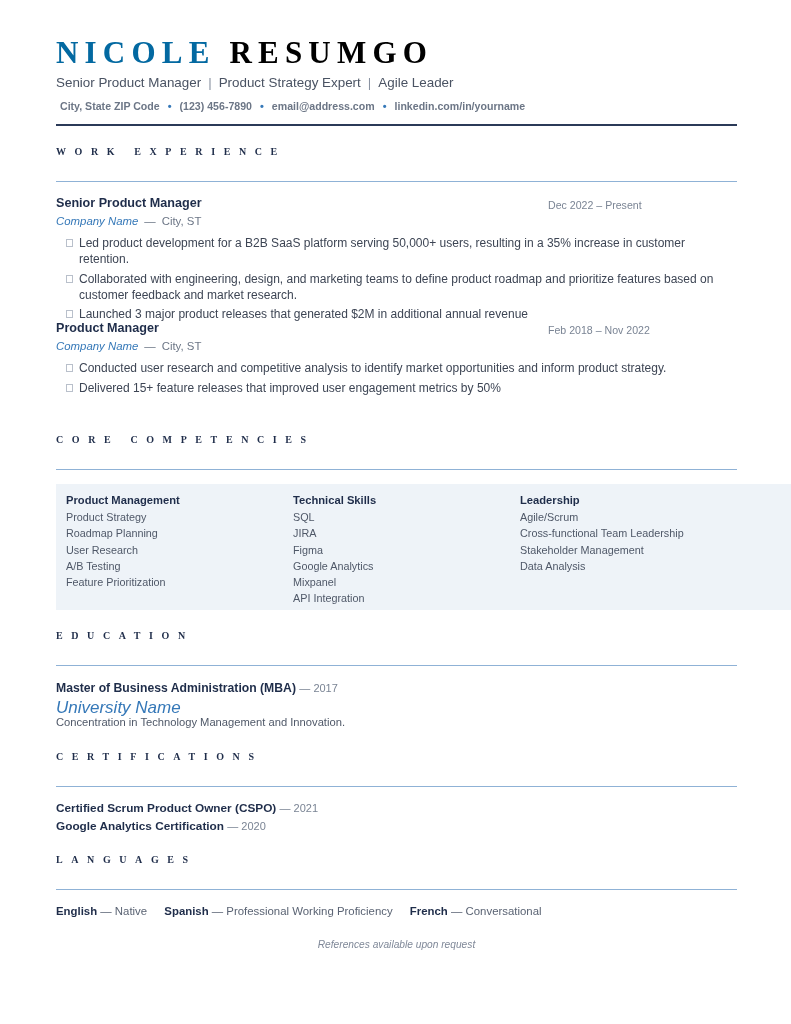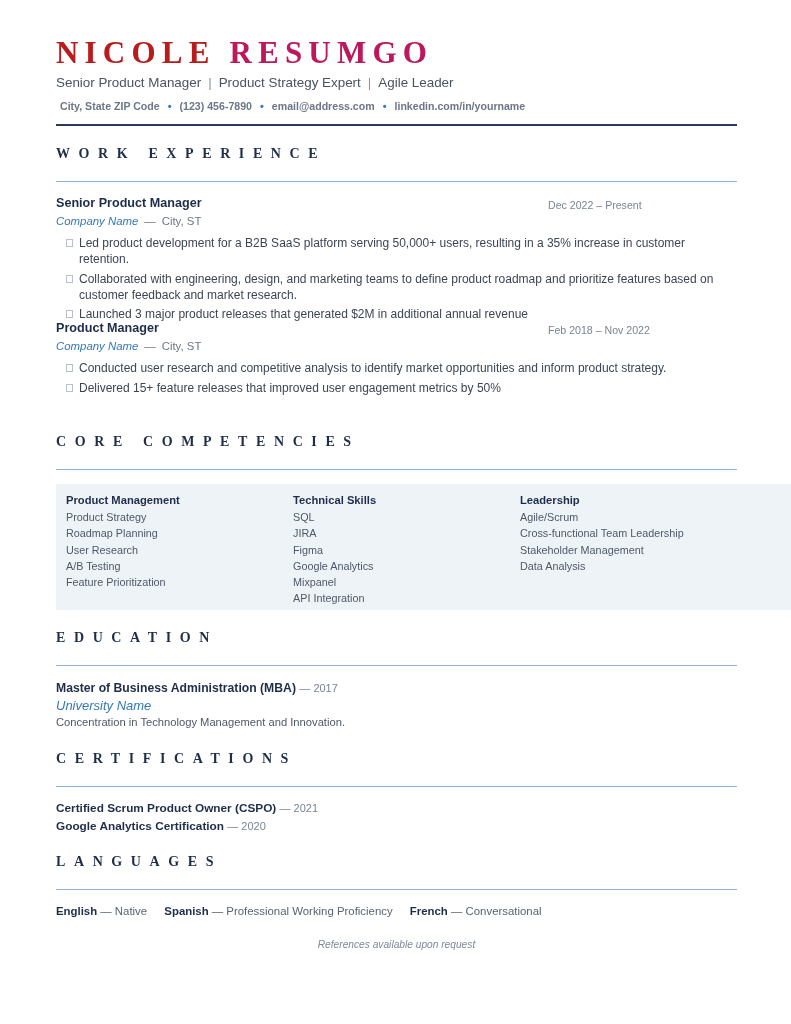--- a/index.html
+++ b/index.html
@@ -3,30 +3,30 @@
   <meta charset="utf-8">
   <style>
     * { box-sizing: border-box; margin: 0; padding: 0; }
     html, body { width: 791px; height: 1024px; background: #ffffff; overflow: hidden; }
     body { font-family: "Liberation Sans", "DejaVu Sans", sans-serif; color: #3a4150; position: relative; }
 
     .page { position: absolute; left: 56px; top: 0; width: 681px; }
 
     
     .name { position: absolute; top: 36px; left: 0; font-family: "Liberation Serif", "DejaVu Serif", serif; font-weight: bold; font-size: 31px; letter-spacing: 6.2px; line-height: 34px; white-space: nowrap; }
-    .name .first { color: #b91c1c; }
-    .name .last { color: #be185d; }
+    .name .first { color: #0369a1; }
+    .name .last { color: #000000; }
     .tagline { position: absolute; top: 75px; left: 0; font-size: 13.4px; color: #4a5363; white-space: nowrap; }
     .tagline .sep { color: #8a93a2; margin: 0 7px; }
     .contact { position: absolute; top: 100px; left: 4px; font-size: 10.6px; color: #6c7686; white-space: nowrap; font-weight: bold; }
     .contact .dot { color: #3578b8; margin: 0 8px; font-size: 11px; }
     .header-rule { position: absolute; top: 124px; left: 0; width: 681px; height: 2px; background: #2b3a58; }
 
     
-    .section-title { position: absolute; left: 0; font-family: "Liberation Serif", "DejaVu Serif", serif; font-weight: bold; font-size: 14px; color: #1f2d4a; letter-spacing: 8.6px; white-space: nowrap; }
+    .section-title { position: absolute; left: 0; font-family: "Liberation Serif", "DejaVu Serif", serif; font-weight: bold; font-size: 10px; color: #1f2d4a; letter-spacing: 8.6px; white-space: nowrap; }
     .section-rule { position: absolute; left: 0; width: 681px; height: 1px; background: #8fb2d6; }
 
     
     .job-title { position: absolute; left: 0; font-size: 12.6px; font-weight: bold; color: #1f2d4a; white-space: nowrap; }
     .job-date { position: absolute; left: 492px; font-size: 10.6px; color: #7a8494; white-space: nowrap; }
     .job-meta { position: absolute; left: 0; font-size: 11.4px; color: #6c7686; white-space: nowrap; }
     .company { color: #3578b8; font-style: italic; }
     .dash { margin: 0 6px; color: #6c7686; }
     .bullets { position: absolute; left: 10px; width: 665px; list-style: none; }
     .bullets li { font-size: 12px; color: #3d4554; line-height: 16px; padding-left: 13px; position: relative; margin-bottom: 3.5px; }
@@ -34,21 +34,21 @@
 
     
     .comp-box { position: absolute; left: 0; top: 484px; width: 738px; height: 126px; background: #eef3f8; }
     .comp-col { position: absolute; top: 8px; }
     .comp-col h4 { font-size: 11.2px; font-weight: bold; color: #1f2d4a; line-height: 16px; margin-bottom: 1px; white-space: nowrap; }
     .comp-col div { font-size: 10.8px; color: #4f5868; line-height: 16.3px; white-space: nowrap; }
 
     
     .edu-degree { position: absolute; left: 0; font-size: 12.2px; font-weight: bold; color: #1f2d4a; white-space: nowrap; }
     .edu-degree .yr, .cert .yr { font-weight: normal; color: #7a8494; font-size: 11px; }
-    .edu-school { position: absolute; left: 0; font-size: 13px; font-style: italic; color: #3578b8; white-space: nowrap; }
+    .edu-school { position: absolute; left: 0; font-size: 17px; font-style: italic; color: #3578b8; white-space: nowrap; }
     .edu-note { position: absolute; left: 0; font-size: 11.2px; color: #4f5868; white-space: nowrap; }
     .cert { position: absolute; left: 0; font-size: 11.8px; font-weight: bold; color: #1f2d4a; white-space: nowrap; }
 
     .langs { position: absolute; left: 0; top: 905px; font-size: 11.4px; white-space: nowrap; color: #5a6373; }
     .langs .lang { margin-right: 14px; }
     .langs b { color: #1f2d4a; }
     .footer-note { position: absolute; left: 0; width: 681px; top: 939px; text-align: center; font-size: 10.2px; font-style: italic; color: #7f8898; }
   </style>
 </head>
 <body>

